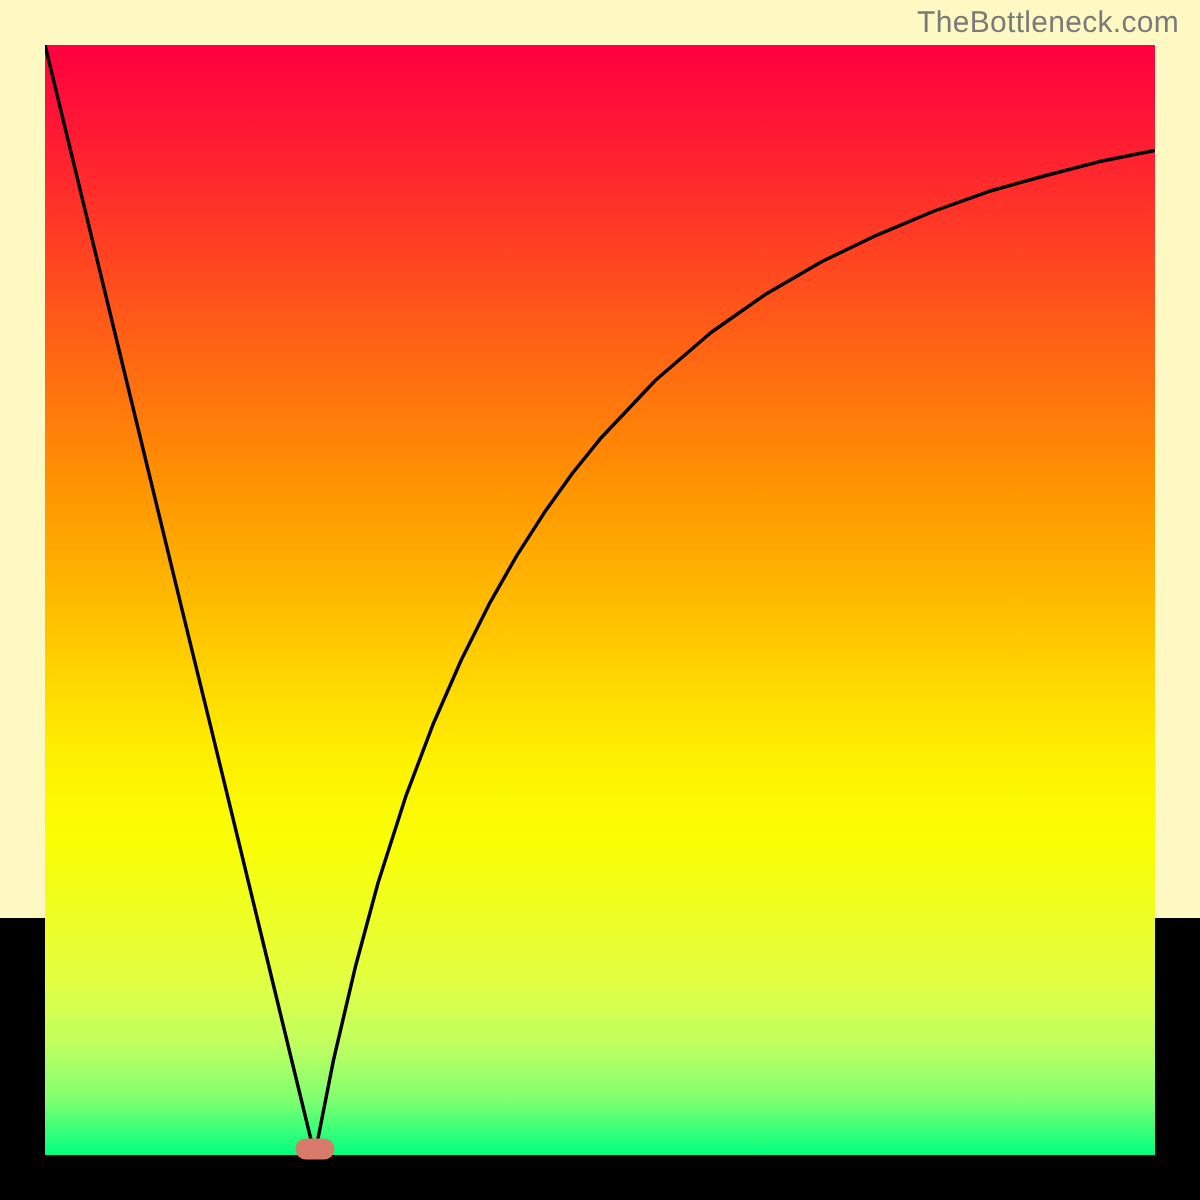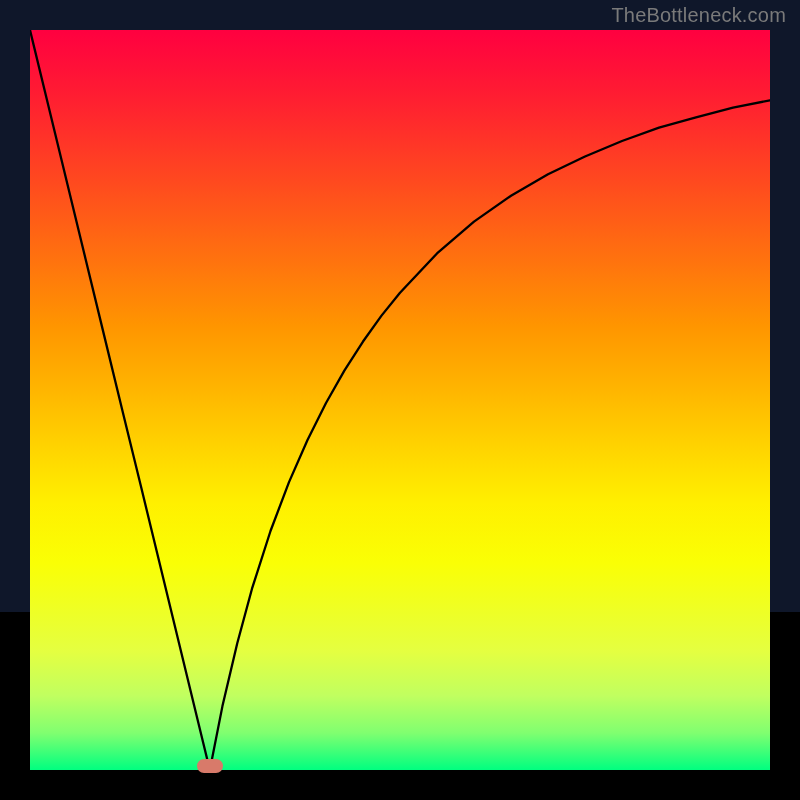--- a/index.html
+++ b/index.html
@@ -8,21 +8,21 @@
     width: 800px;
     height: 800px;
     overflow: hidden;
     background: #000;
     font-family: Arial, Helvetica, sans-serif;
   }
   .frame {
     position: relative;
     width: 800px;
     height: 612px;
-    background: #0f172a;
+    background: #fef9c3;
   }
   .plot-area {
     position: absolute;
     left: 30px;
     top: 30px;
     width: 740px;
     height: 740px;
     background: linear-gradient(to bottom,
       #ff0040 0%,
       #ff1a33 8%,

